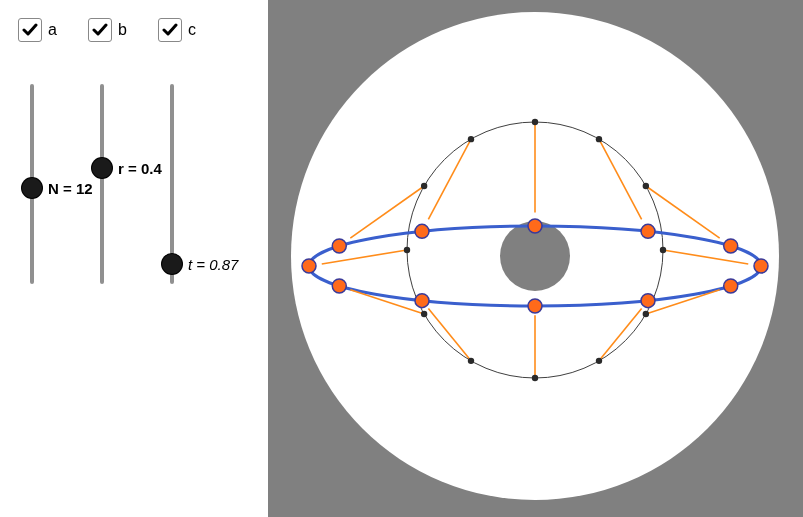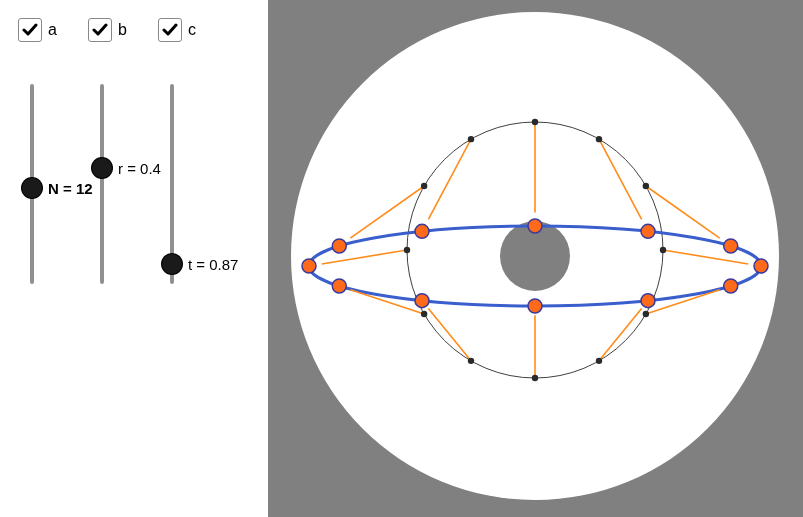--- a/index.html
+++ b/index.html
@@ -53,27 +53,27 @@
   <div class="vslider" style="left:18px;top:84px;height:200px">
     <div class="track" style="height:200px"></div>
     <div class="thumb" id="thumb-N" style="top: 94px;"></div>
   </div>
   <span class="slabel" id="label-N" style="left: 48px; top: 180px; font-weight: bold;">N = 12</span>
 
   <div class="vslider" style="left:88px;top:84px;height:200px">
     <div class="track" style="height:200px"></div>
     <div class="thumb" id="thumb-r" style="top: 74px;"></div>
   </div>
-  <span class="slabel" id="label-r" style="left: 118px; top: 160px;">r = 0.4</span>
+  <span class="slabel" id="label-r" style="left: 118px; top: 160px; font-weight: bold;">r = 0.4</span>
 
   <div class="vslider" style="left:158px;top:84px;height:200px">
     <div class="track" style="height:200px"></div>
     <div class="thumb" id="thumb-t" style="top: 170px;"></div>
   </div>
-  <span class="slabel" id="label-t" style="left: 188px; top: 256px;">t = 0.87</span>
+  <span class="slabel" id="label-t" style="left: 188px; top: 256px; font-style: italic;">t = 0.87</span>
 
 </div>
 
 <div id="stage">
   <svg id="geo" width="535" height="517">
       <circle cx="267" cy="256" r="244" fill="#ffffff"></circle>
       <circle cx="267" cy="256" r="35" fill="#808080"></circle>
       <circle cx="267" cy="250" r="128" fill="none" stroke="#404040" stroke-width="1"></circle>
       <ellipse cx="267" cy="266" rx="226" ry="40" fill="none" stroke="#3a5fcd" stroke-width="3"></ellipse>
       <g>

